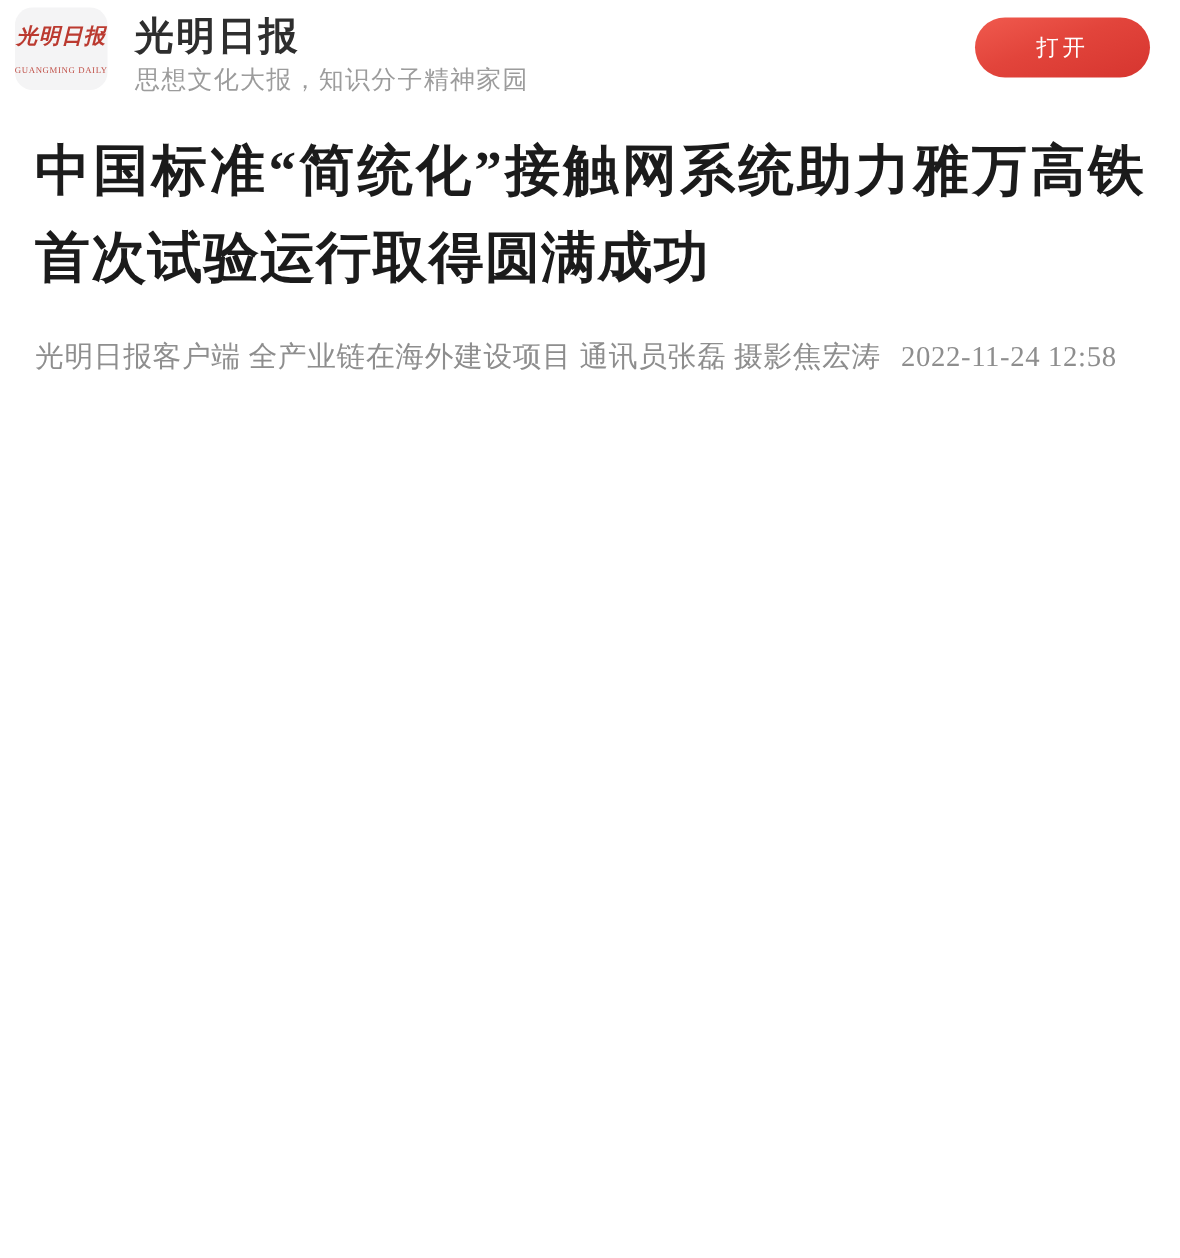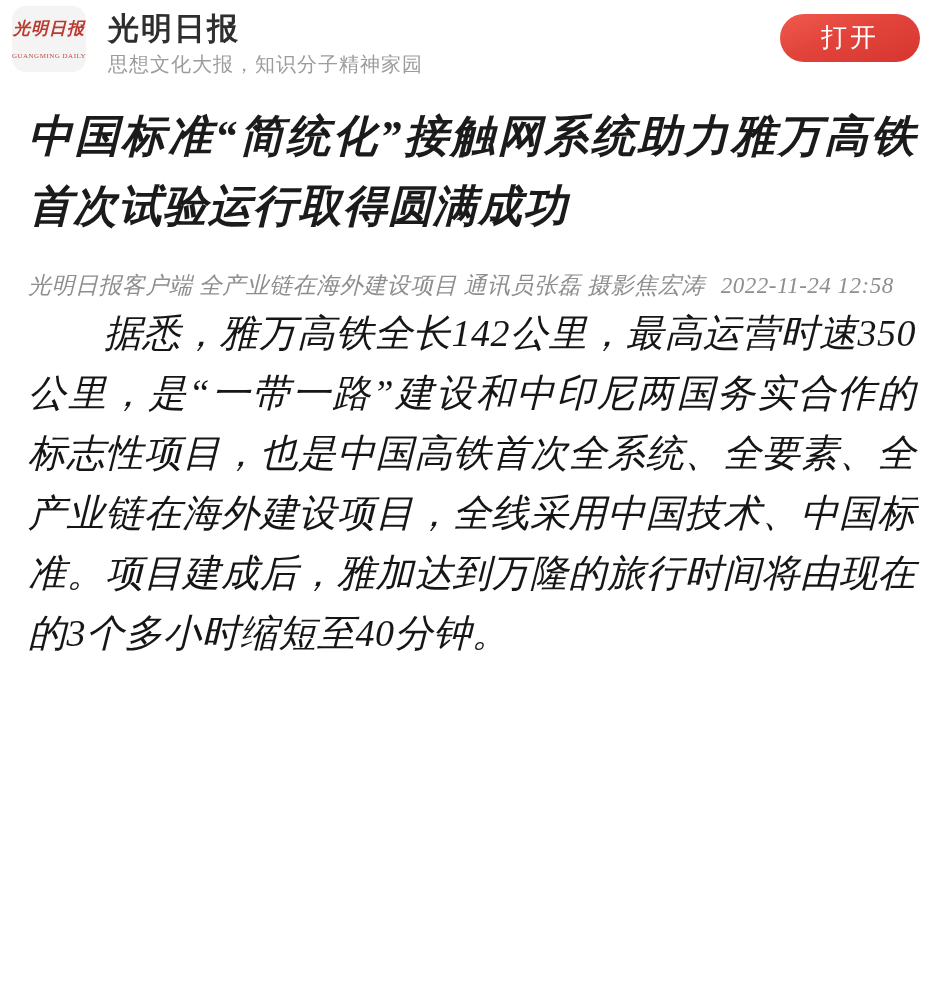--- a/index.html
+++ b/index.html
@@ -68,32 +68,32 @@
   .open-btn {
     margin-left: auto;
     margin-top: 8px;
     width: 140px;
     height: 48px;
     border: none;
     border-radius: 26px;
     background: linear-gradient(160deg, #f05a4e 0%, #e2443b 45%, #d6352f 100%);
     color: #ffffff;
     font-family: "Liberation Sans", "DejaVu Sans", sans-serif;
-    font-size: 26px;
+    font-size: 18px;
     letter-spacing: 3px;
     cursor: pointer;
     display: flex;
     align-items: center;
     justify-content: center;
     padding-bottom: 2px;
     box-sizing: border-box;
   }
 
   
-  .article { padding: 0 28px; box-sizing: border-box; font-style: italic; }
+  .article { padding: 0 28px; box-sizing: border-box; }
   .article-title {
     margin: 26px 0 0 0;
     font-size: 44px;
     font-weight: bold;
     line-height: 70px;
     color: #1b1b1b;
     letter-spacing: 1px;
     text-align: justify;
   }
   .byline {
@@ -133,16 +133,15 @@
     <button class="open-btn">打开</button>
   </div>
 
   <div class="article">
     <h1 class="article-title">中国标准“简统化”接触网系统助力雅万高铁首次试验运行取得圆满成功</h1>
 
     <div class="byline">
       <span>光明日报客户端 全产业链在海外建设项目 通讯员张磊 摄影焦宏涛</span><span class="time">2022-11-24 12:58</span>
     </div>
 
-    <p>据悉，雅万高铁全长142公里，最高运营时速350公里，是“一带一路”建设和中印尼两国务实合作的标志性项目，也是中国高铁首次全系统、全要素、全产业链在海外建设项目，全线采用中国技术、中国标准。项目建成后，雅加达到万隆的旅行时间将由现在的3个多小时缩短至40分钟。</p>
   </div>
 
 </div>
 
 </body></html>

